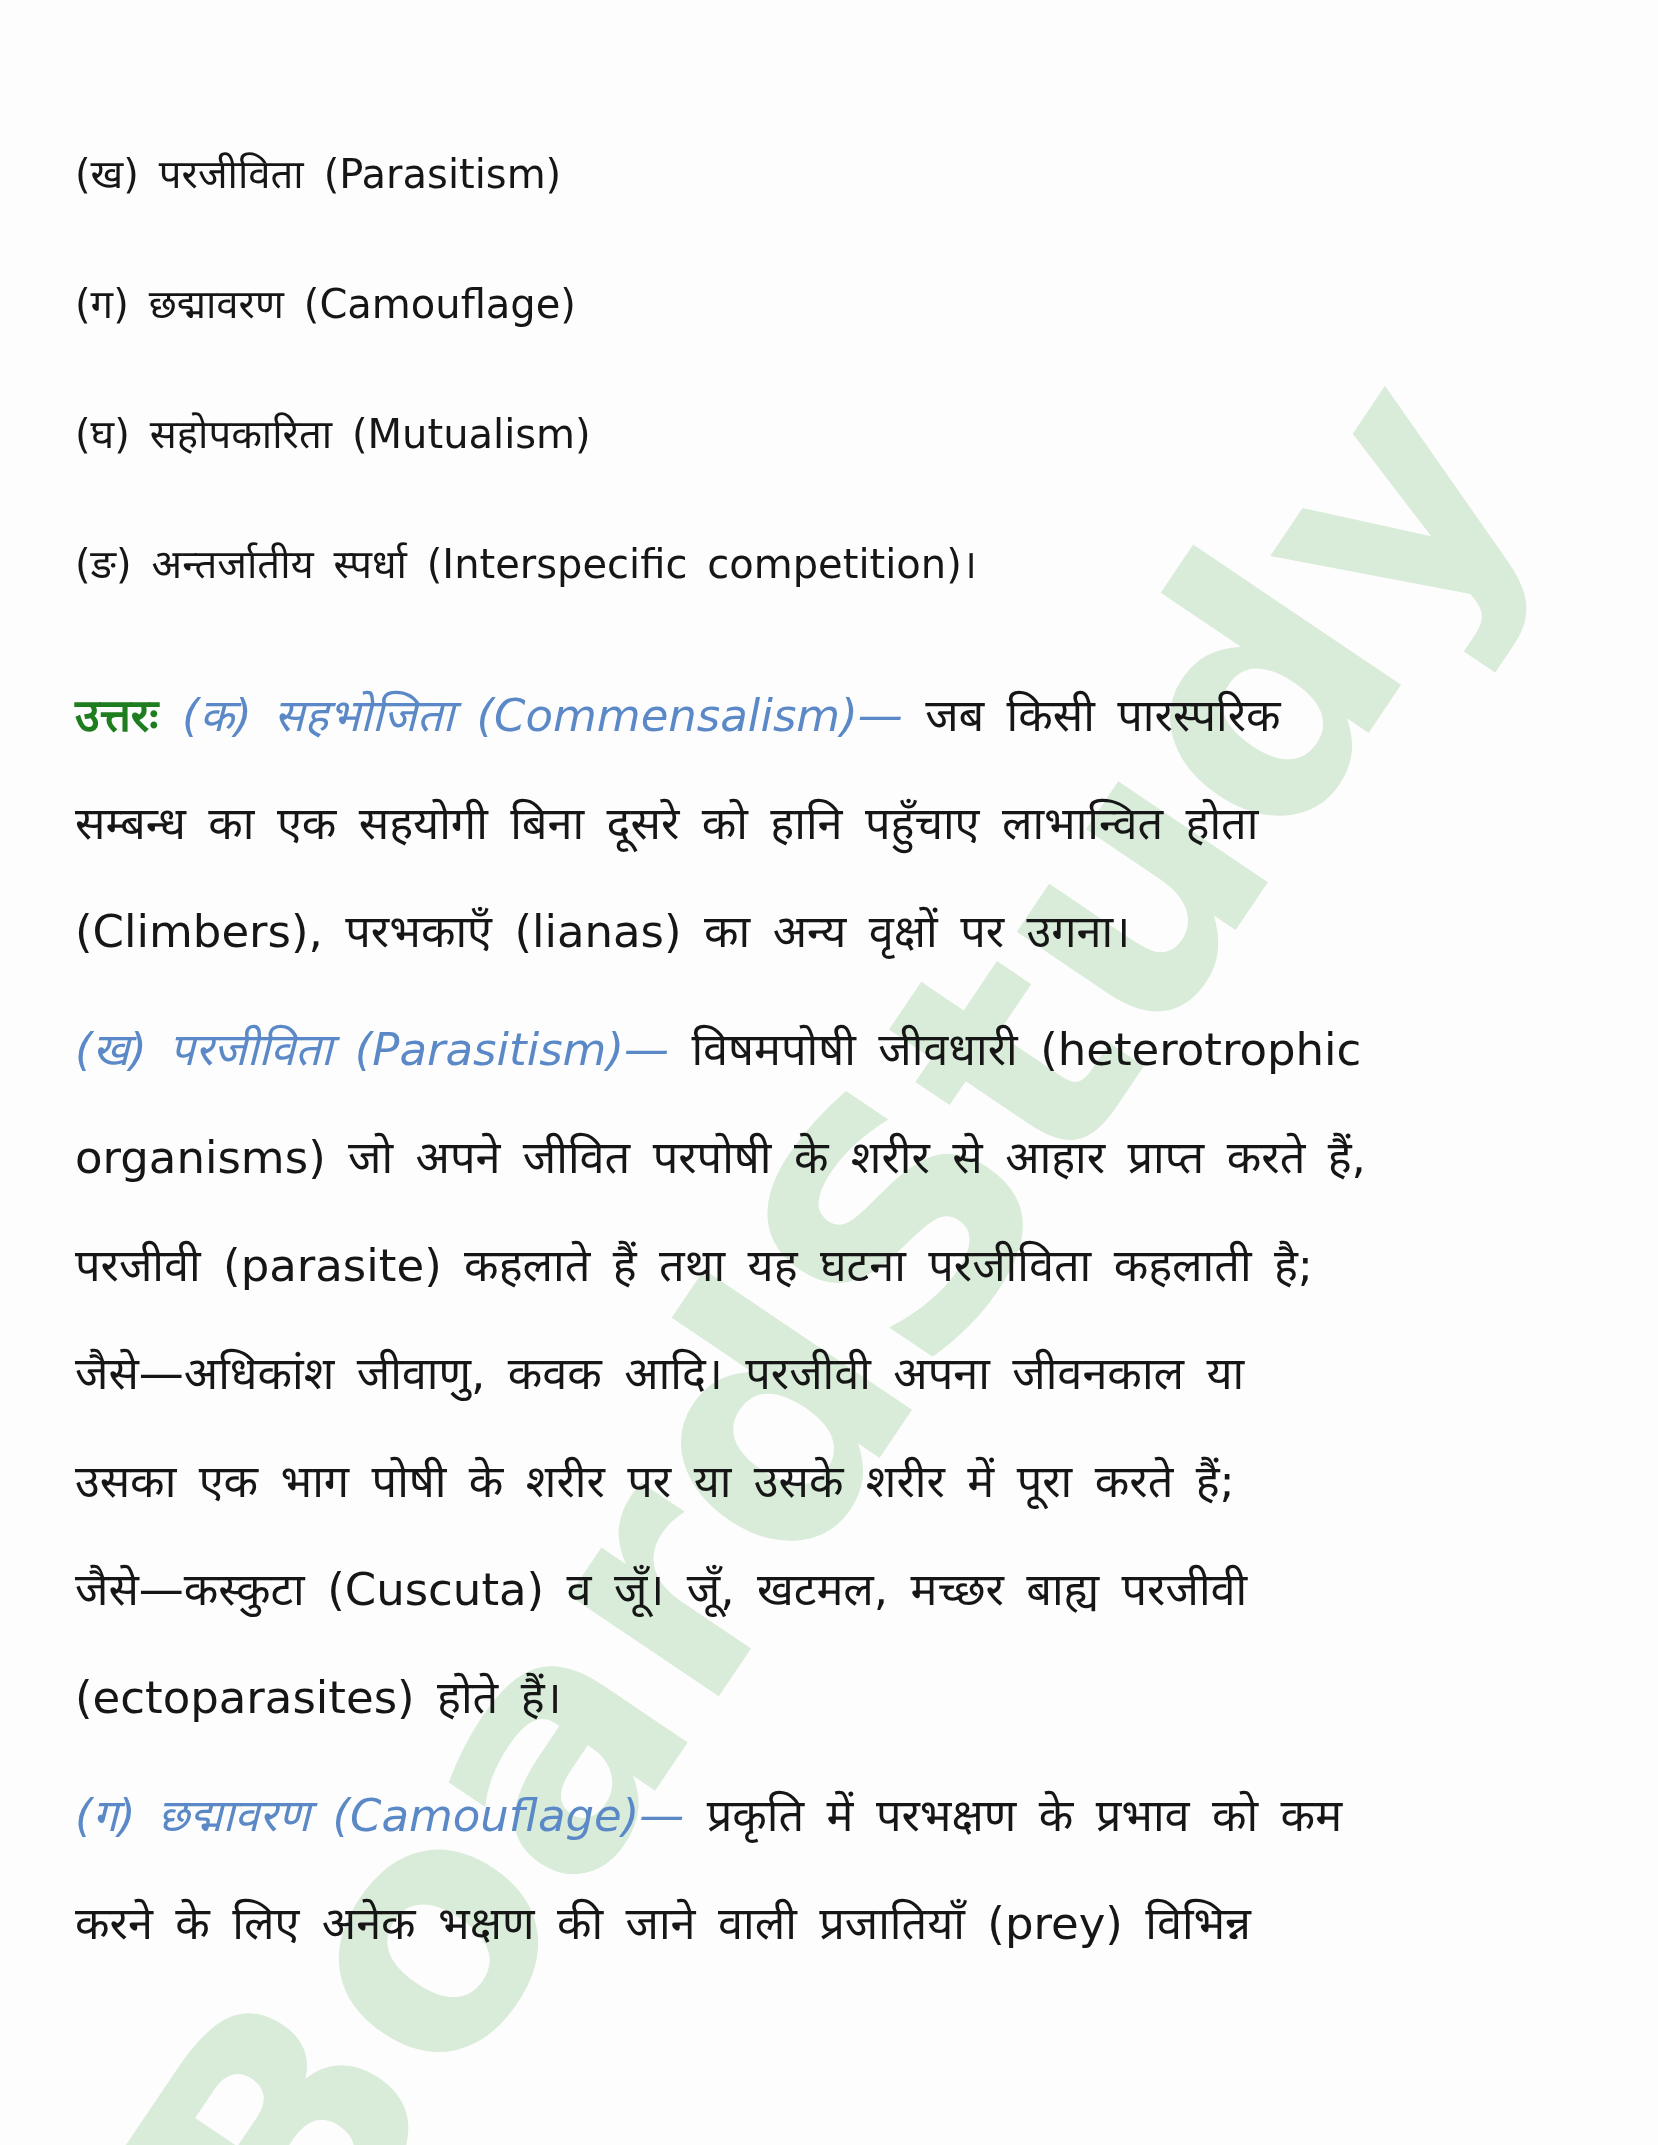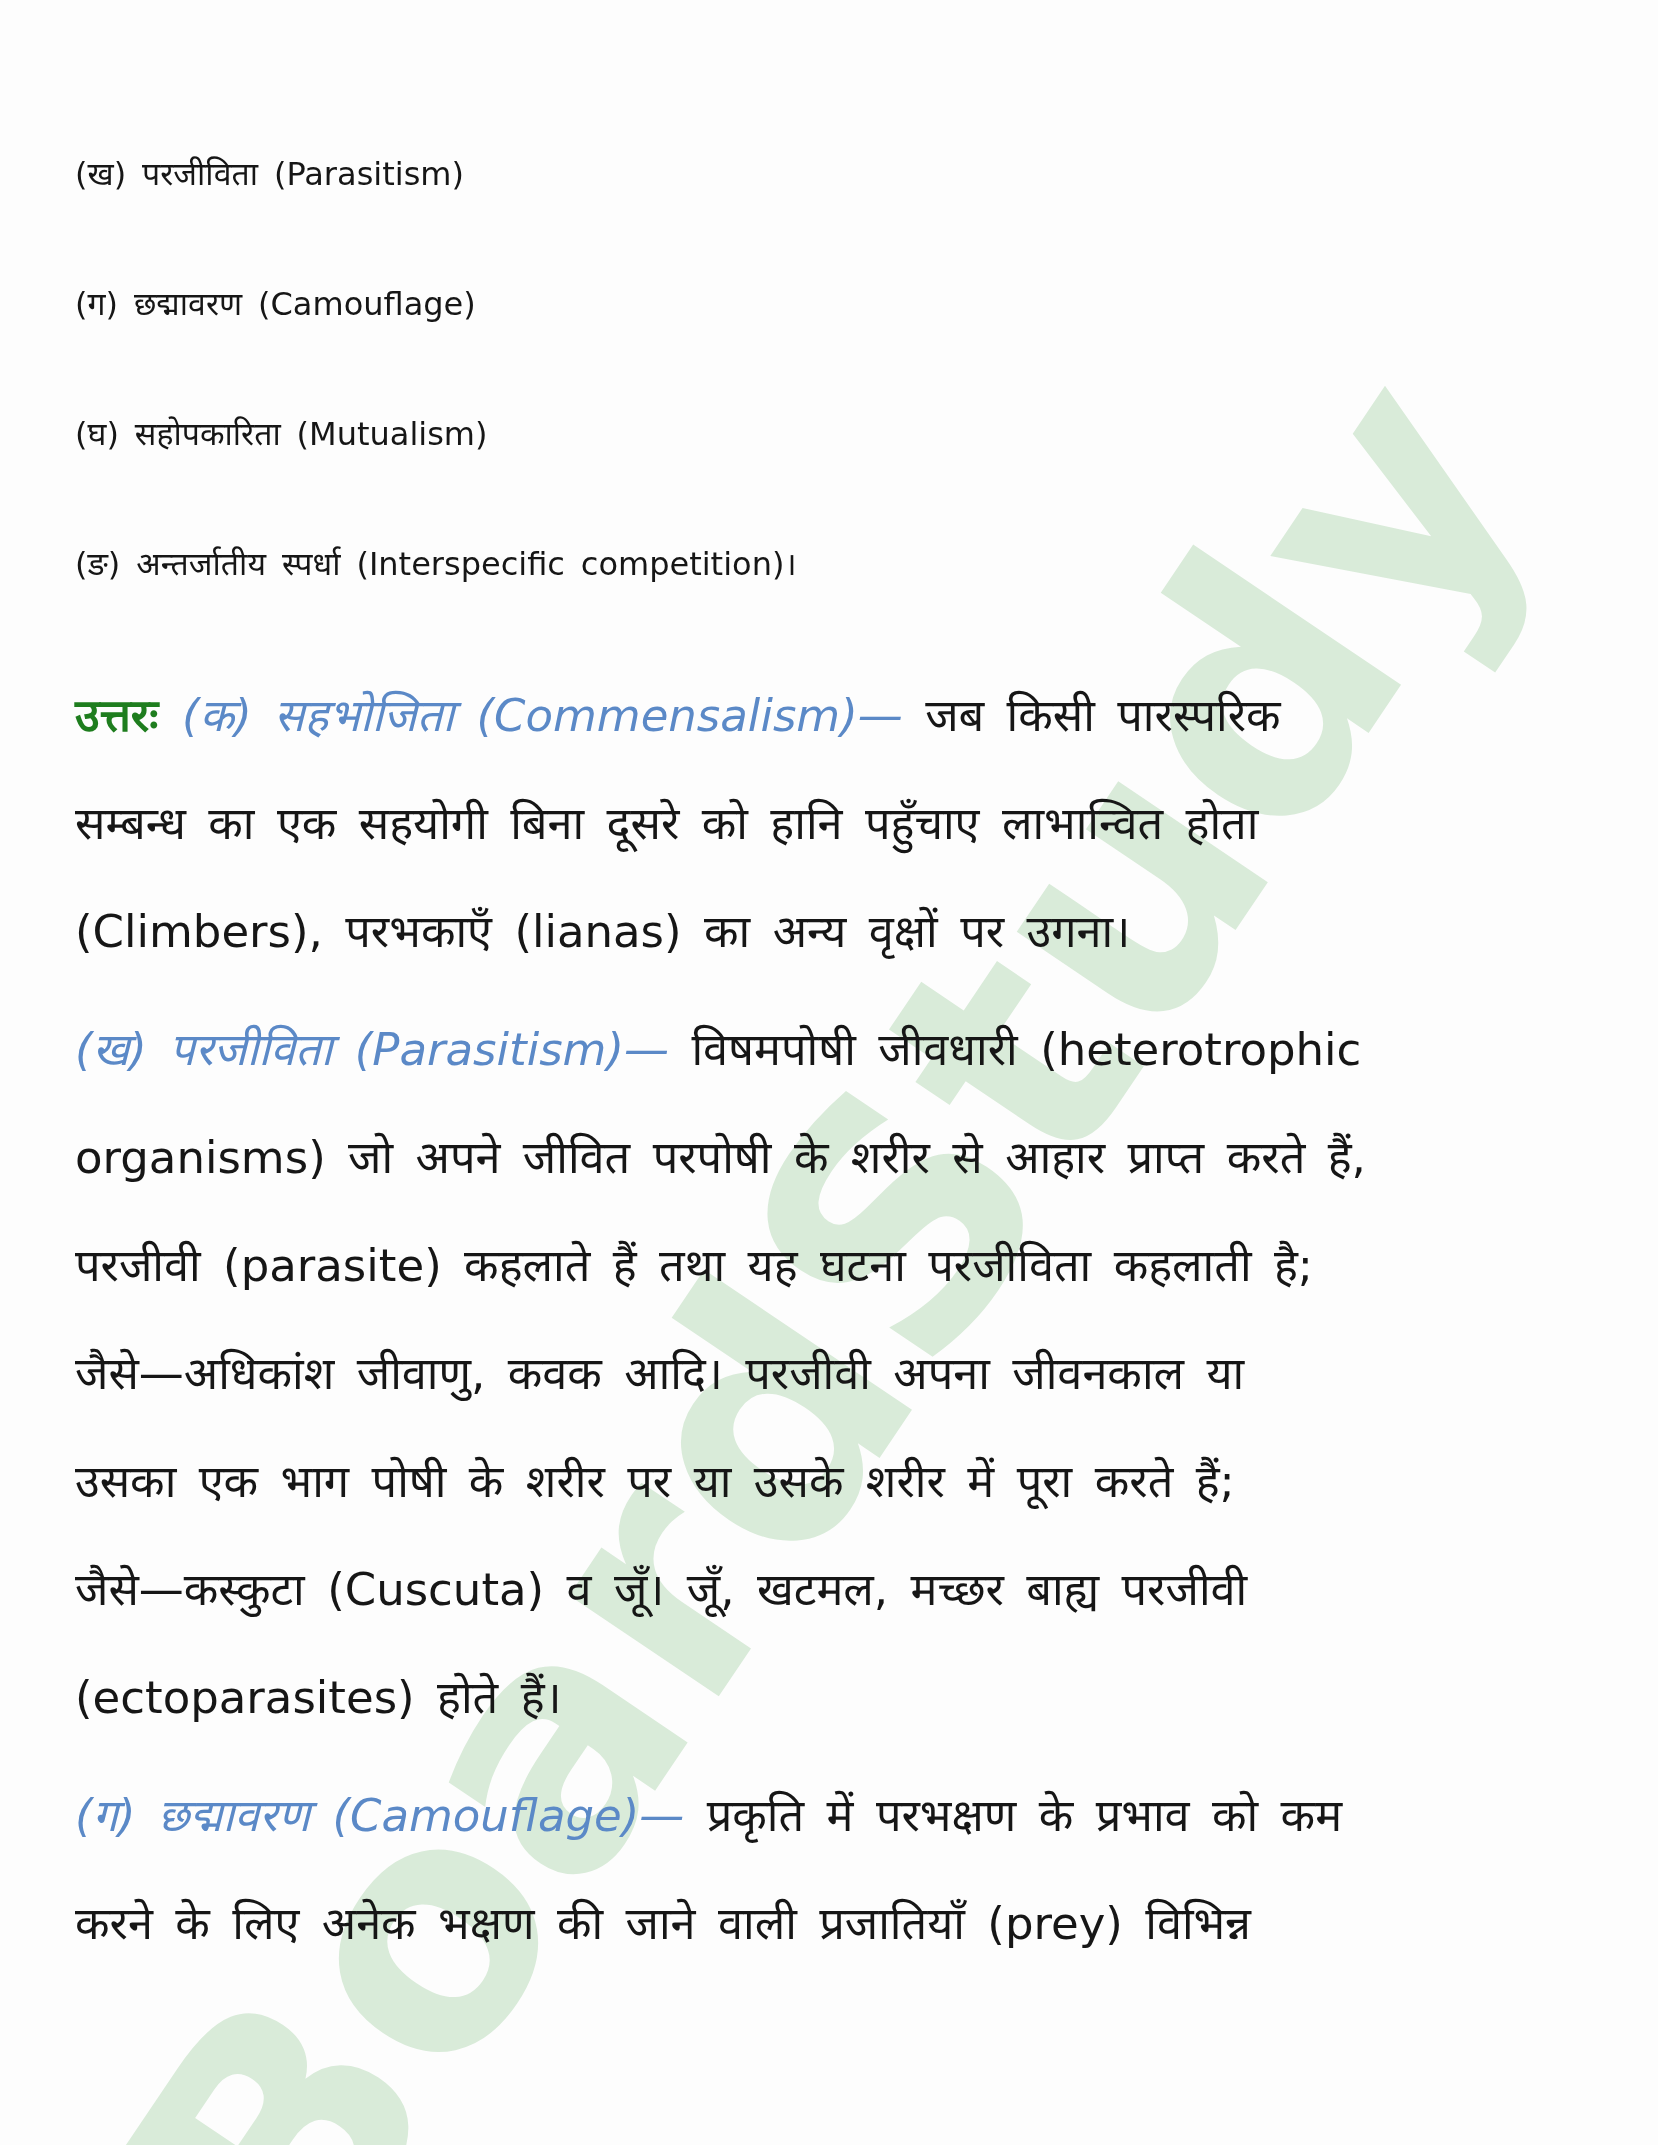--- a/index.html
+++ b/index.html
@@ -36,21 +36,21 @@
     position: absolute;
     left: 75px;
     top: 142px;
     right: 52px;
     z-index: 1;
   }
   .block { margin: 0; }
   .block.option {
     margin-bottom: 66px;
     line-height: 64px;
-    font-size: 32px;
+    font-size: 40px;
   }
   .block.para {
     margin-top: 10px;
     margin-bottom: 0;
     line-height: 108px;
     font-size: 45px;
   }
   .block.para.first-para { margin-top: 22px; }
   .line { white-space: nowrap; }
   .seg { word-spacing: 0.18em; }

